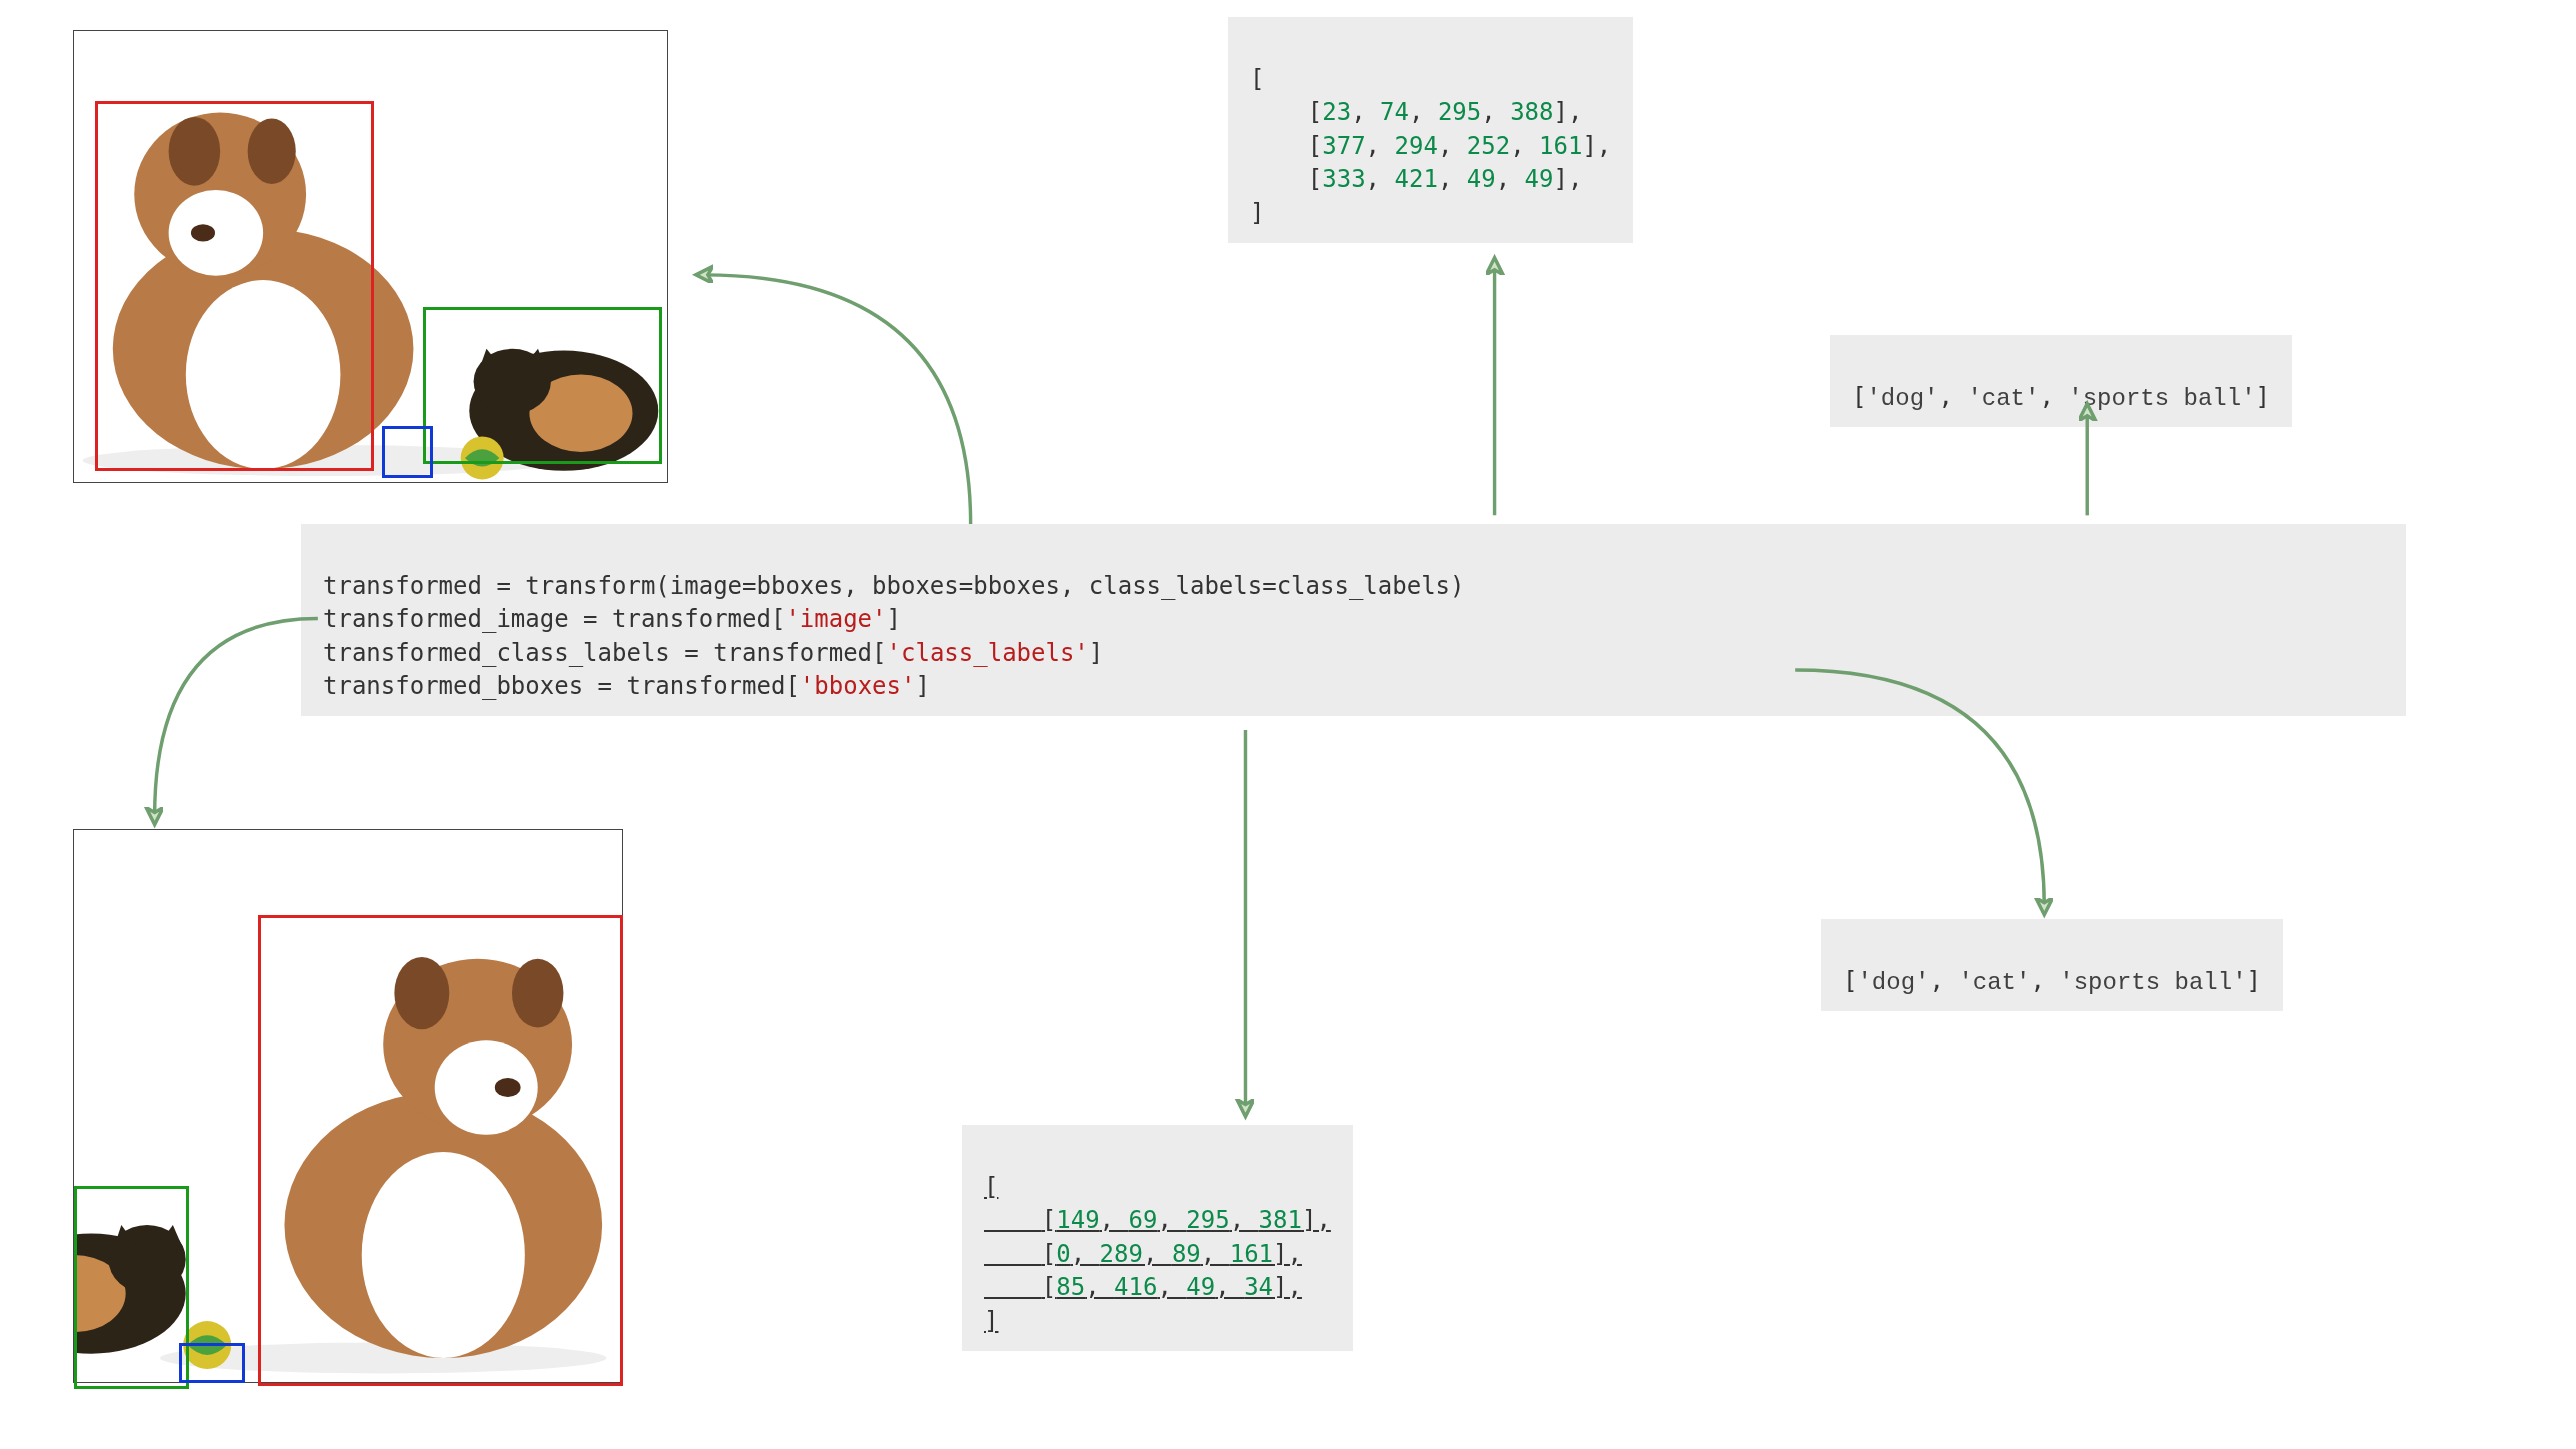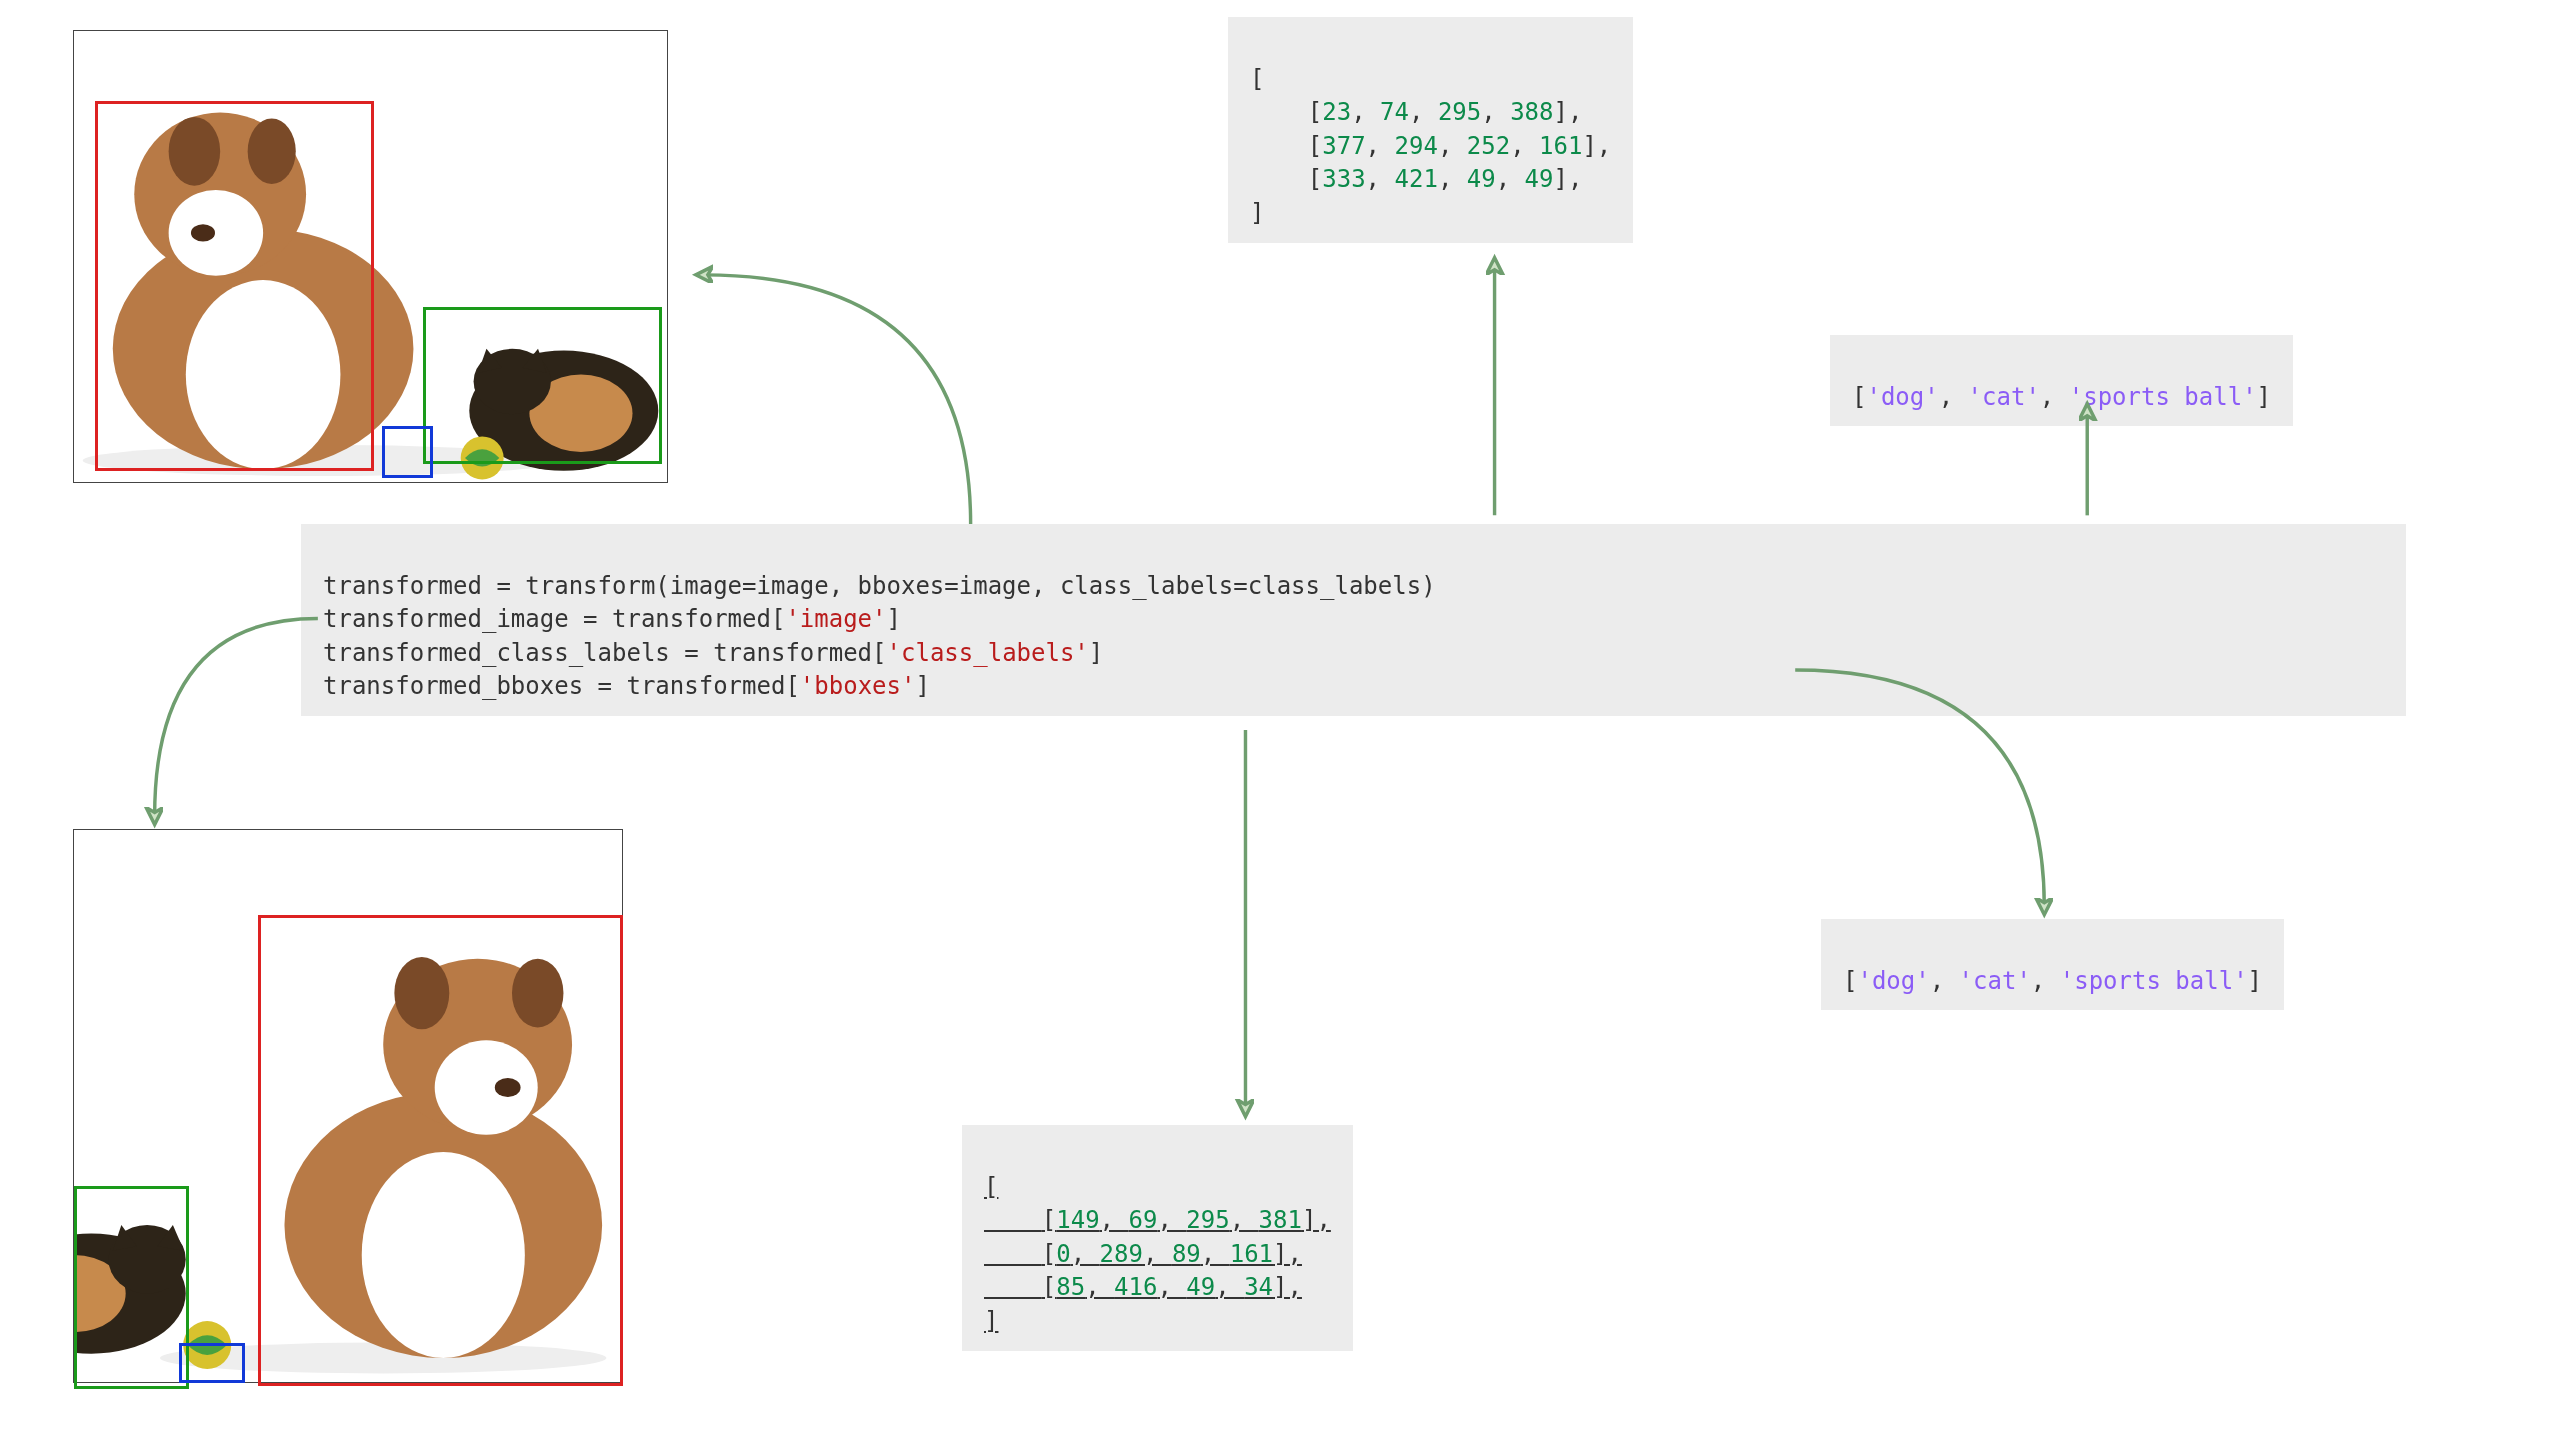--- a/index.html
+++ b/index.html
@@ -1,35 +1,35 @@
 <!DOCTYPE html>
 <html><head>
 <meta charset="utf-8">
 <style>
   html,body{margin:0;padding:0;background:#fff;font-family:ui-monospace,Menlo,Consolas,monospace;font-size:24px;color:#333;}
   .stage{position:relative;width:2576px;height:1449px;}
   .codebox{position:absolute;background:#ececec;padding:12px 22px;white-space:pre;line-height:1.4;}
   .tok-str{color:#b91c1c;}
   .tok-num{color:#0c8a4a;}
-  .tok-lit{color:#8b5cf6;}
+  .tok-lit{color:#404040;font-family:Liberation Mono, monospace;}
   .imgframe{position:absolute;background:#fff;border:1.7px solid #444;}
   .bbox{position:absolute;border-width:3.4px;border-style:solid;}
   .bbox.red{border-color:#d22;}
   .bbox.green{border-color:#1a9a1a;}
   .bbox.blue{border-color:#1139d8;}
   .av{stroke:#6f9e6f;stroke-width:4;fill:none}
   .ah{fill:#cfe3c6;stroke:#6f9e6f;stroke-width:4}
 </style>
 </head>
 <body>
 
 <div class="stage">
 
   <div class="codebox" style="left:301px;top:524px;width:2061px;">
-<span>transformed = transform(image=image, bboxes=image, class_labels=class_labels)</span>
+<span>transformed = transform(image=bboxes, bboxes=bboxes, class_labels=class_labels)</span>
 <span>transformed_image = transformed[</span><span class="tok-str">'image'</span><span>]</span>
 <span>transformed_class_labels = transformed[</span><span class="tok-str">'class_labels'</span><span>]</span>
 <span>transformed_bboxes = transformed[</span><span class="tok-str">'bboxes'</span><span>]</span></div>
 
   <div class="codebox" style="left:1228px;top:17px;">
 <span>[</span>
     <span>[</span><span class="tok-num">23</span><span>, </span><span class="tok-num">74</span><span>, </span><span class="tok-num">295</span><span>, </span><span class="tok-num">388</span><span>],</span>
     <span>[</span><span class="tok-num">377</span><span>, </span><span class="tok-num">294</span><span>, </span><span class="tok-num">252</span><span>, </span><span class="tok-num">161</span><span>],</span>
     <span>[</span><span class="tok-num">333</span><span>, </span><span class="tok-num">421</span><span>, </span><span class="tok-num">49</span><span>, </span><span class="tok-num">49</span><span>],</span>
 <span>]</span></div>

